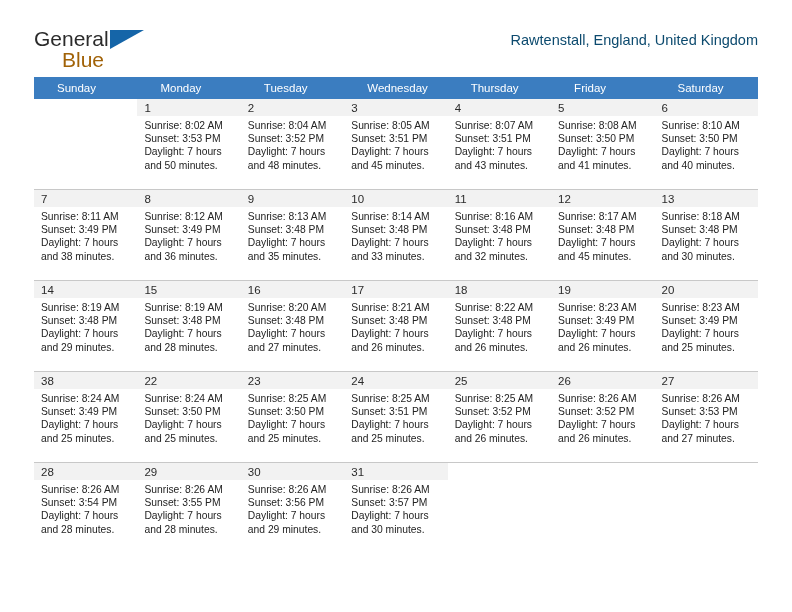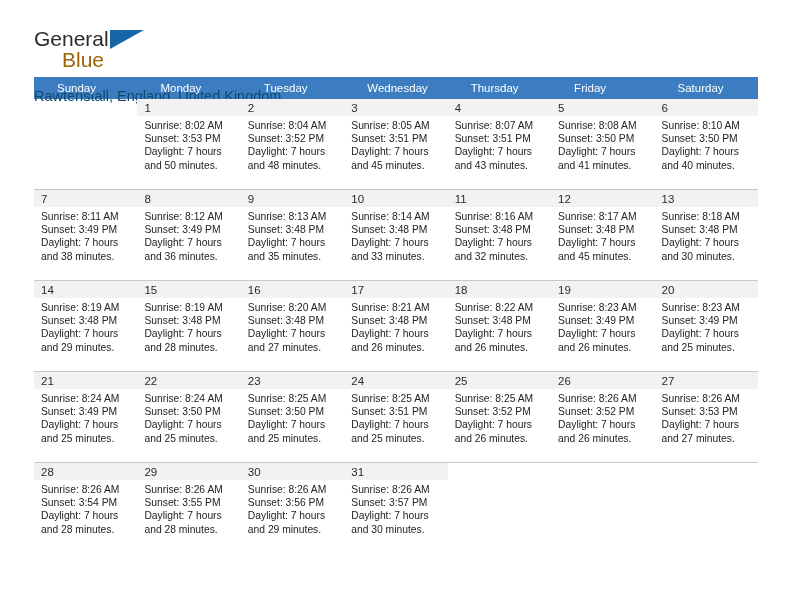--- a/index.html
+++ b/index.html
@@ -24,21 +24,20 @@
   }
 
   
   .header {
     display: flex;
     align-items: flex-start;
     justify-content: space-between;
     padding-top: 26px;
     height: 72px;
     box-sizing: border-box;
-    flex-direction: column;
   }
 
   .brand {
     position: relative;
     width: 150px;
     height: 56px;
     flex: 0 0 auto;
   }
   .brand-general {
     position: absolute;
@@ -407,21 +406,21 @@
                 <div>Sunset: 3:49 PM</div>
                 <div>Daylight: 7 hours</div>
                 <div>and 25 minutes.</div>
               </div>
             </div>
           </td>
         </tr>
         <tr class="week-row">
           <td>
             <div class="cell filled">
-              <div class="daynum-bar">21</div>
+              <div class="daynum-bar">38</div>
               <div class="cell-details">
                 <div>Sunrise: 8:24 AM</div>
                 <div>Sunset: 3:49 PM</div>
                 <div>Daylight: 7 hours</div>
                 <div>and 25 minutes.</div>
               </div>
             </div>
           </td>
           <td>
             <div class="cell filled">

